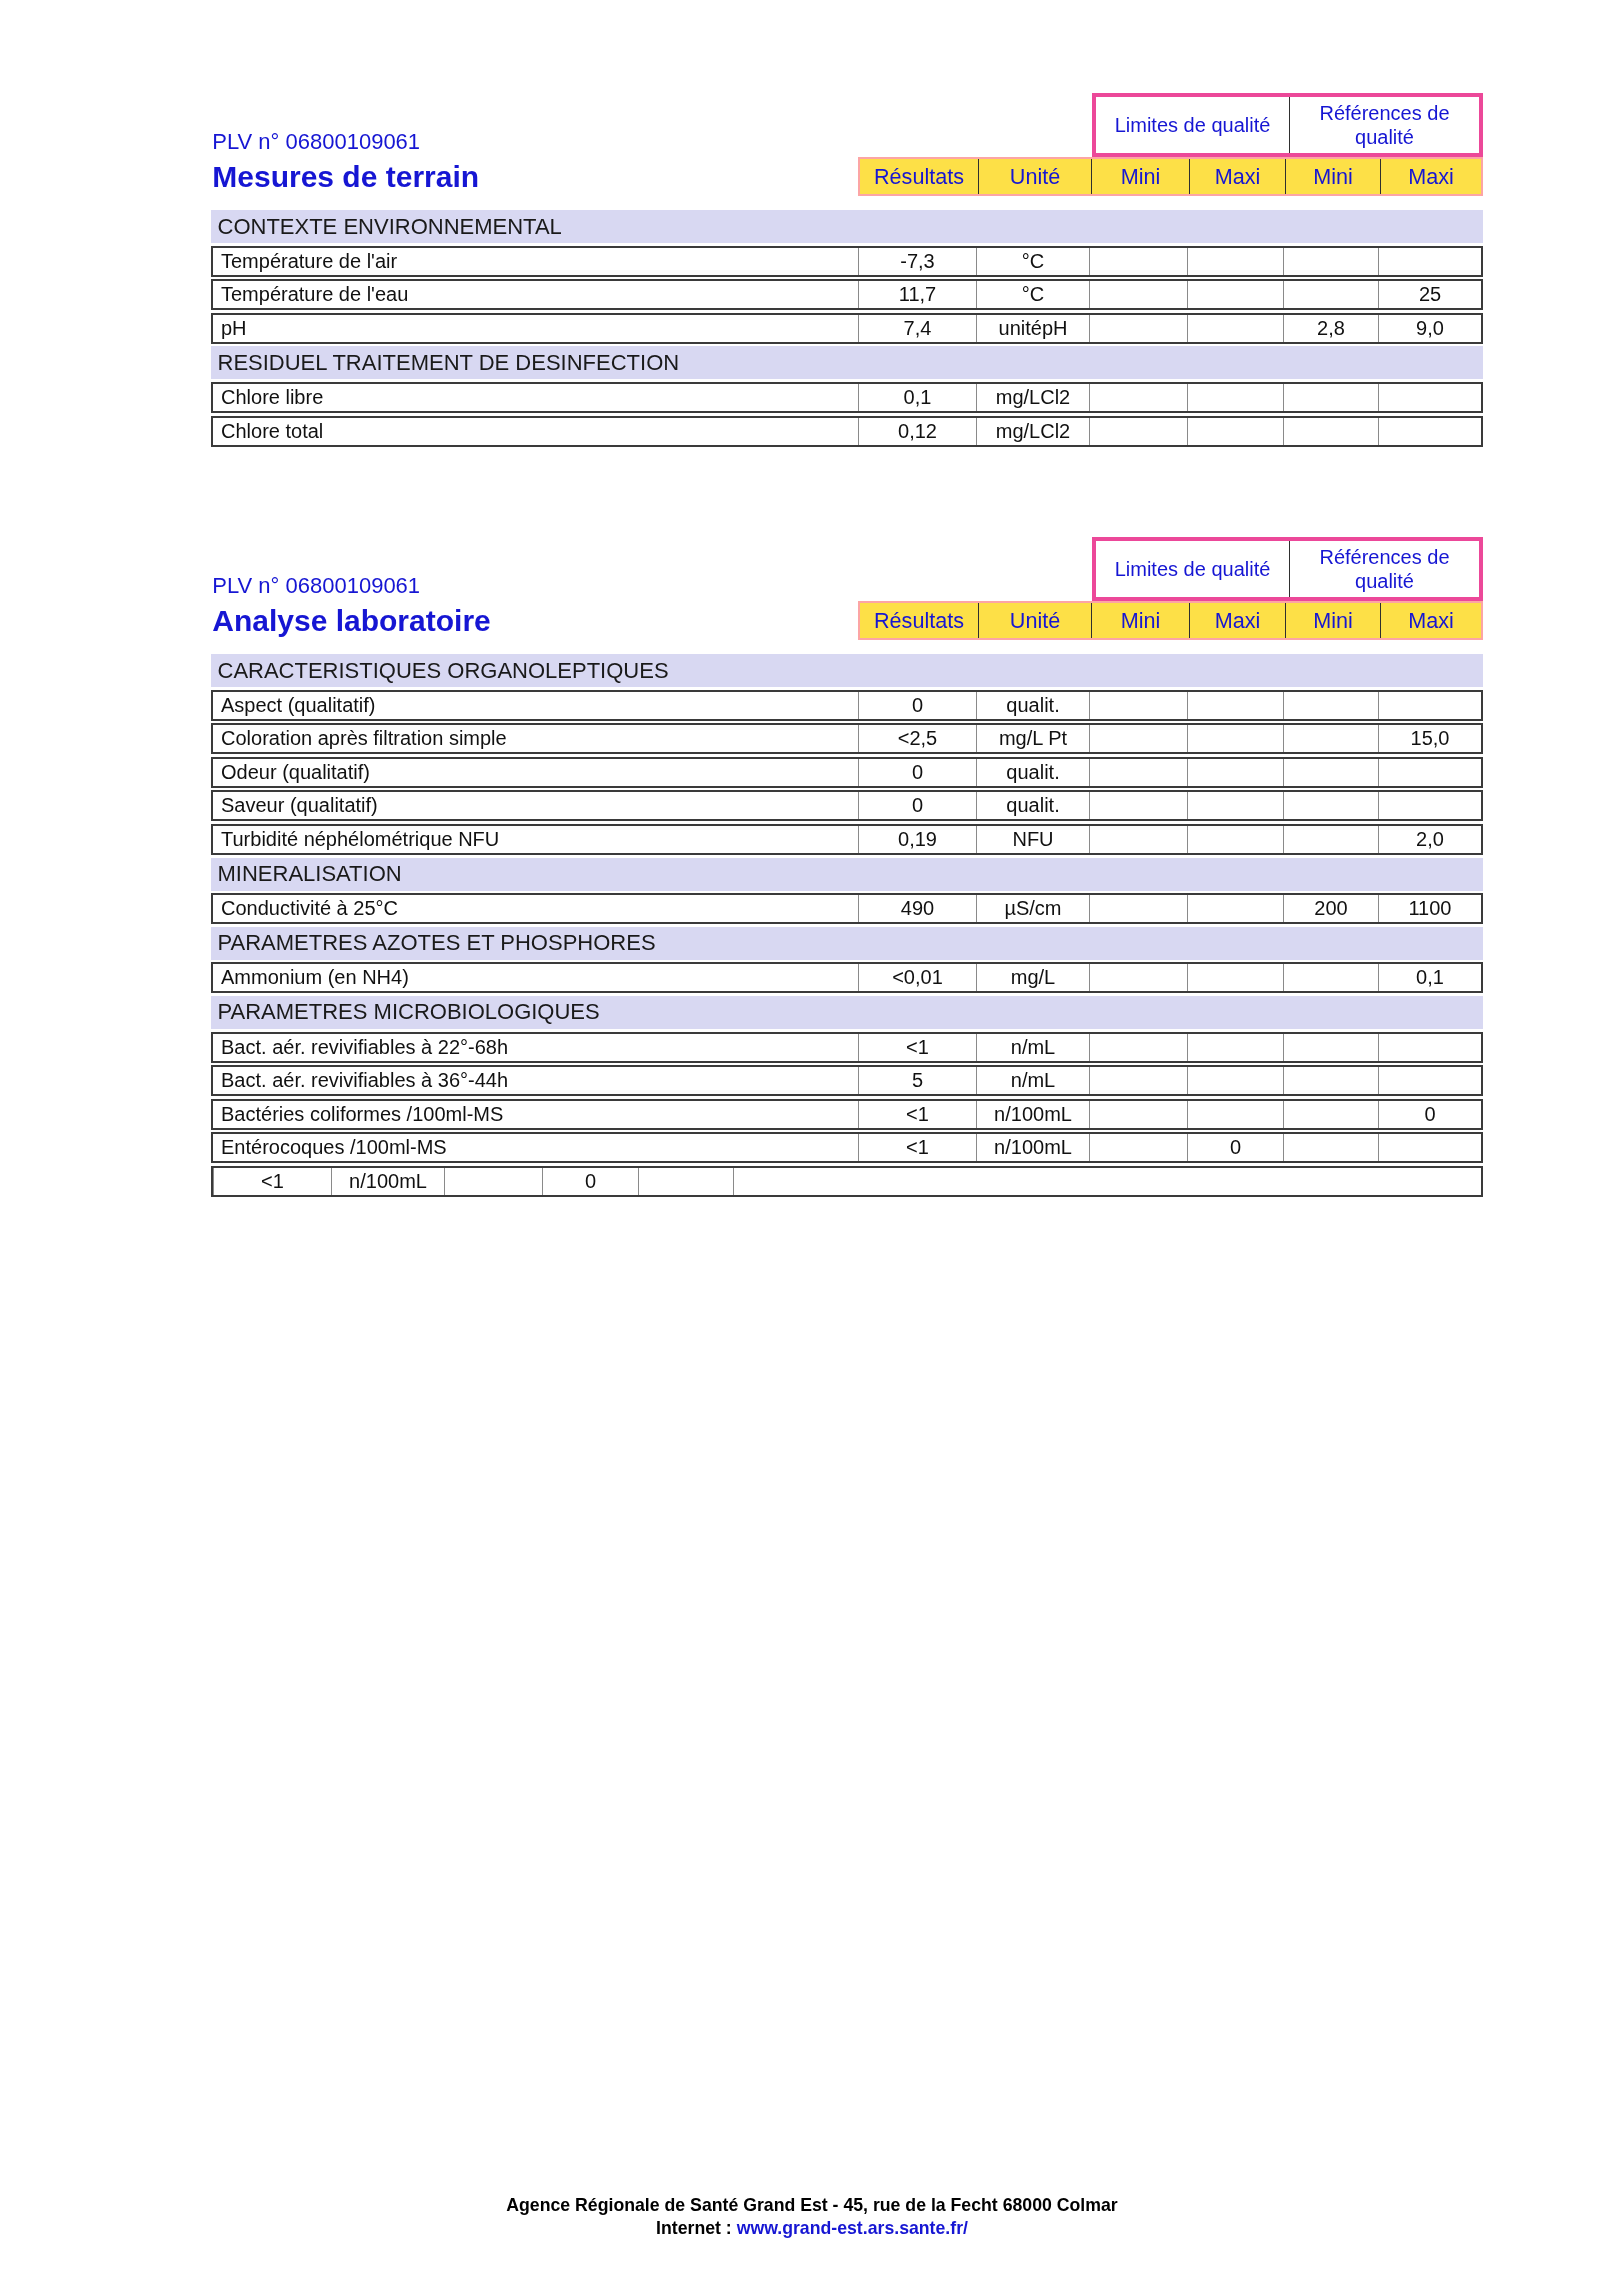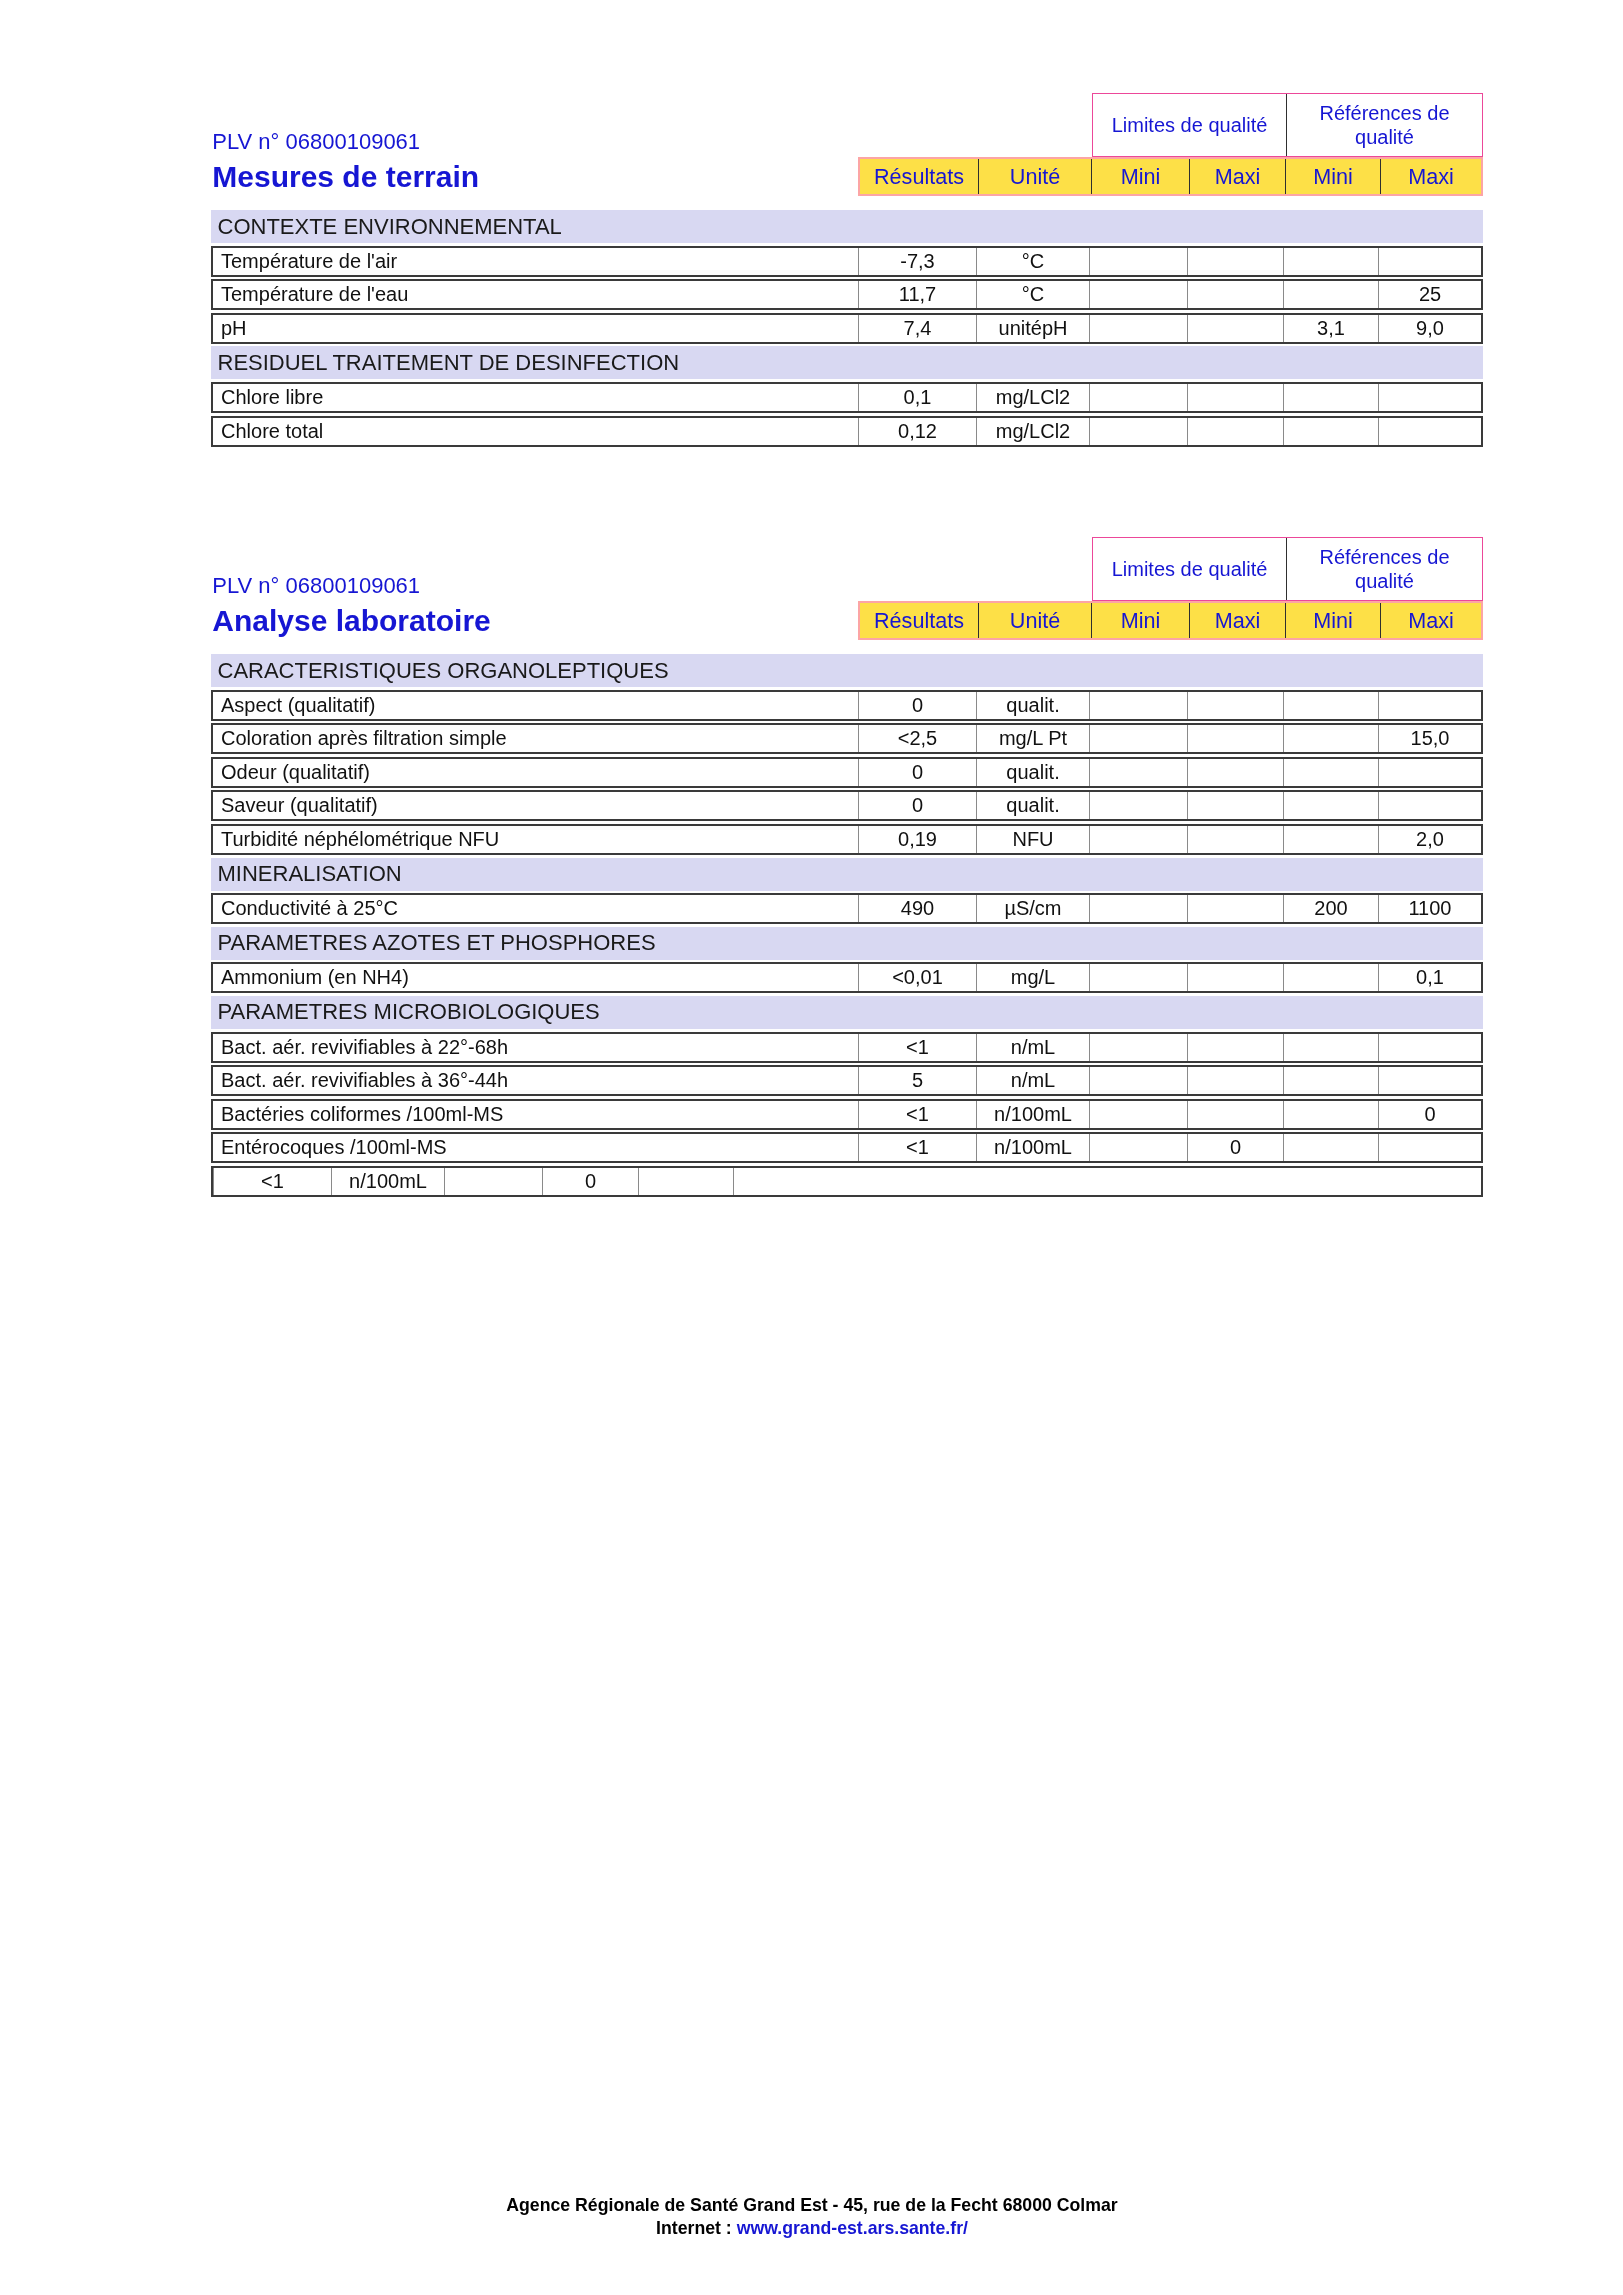--- a/index.html
+++ b/index.html
@@ -8,21 +8,21 @@
     font-family:"Liberation Sans", sans-serif;color:#111;overflow:hidden;
   }
   .table-block{position:absolute;left:211px;width:1272px;}
   .plv{position:absolute;left:1.3px;top:3.9px;font-size:22px;color:#1616d3;white-space:nowrap;margin-top:32px;}
   .block-title{
     position:absolute;left:1.3px;top:64px;height:39px;display:flex;align-items:center;
     font-size:30px;font-weight:bold;color:#1616d3;white-space:nowrap;
   }
   .hdr-box{
     position:absolute;left:881px;top:0;width:391px;height:64px;
-    border:1px solid #ec4899;box-sizing:border-box;display:flex;background:#fff;
+    border:4px solid #ec4899;box-sizing:border-box;display:flex;background:#fff;
   }
   .hdr-cell{
     display:flex;align-items:center;justify-content:center;text-align:center;
     color:#1616d3;font-size:20px;line-height:1.2;padding:0 9.2px;box-sizing:border-box;
   }
   .hdr-lim{flex:0 0 194px;border-right:1.3px solid #2f2f2f;}
   .hdr-ref{flex:1;}
   .col-hdr{
     position:absolute;left:647px;top:64px;width:625px;height:39px;
     border:2px solid #fca5a5;box-sizing:border-box;display:flex;background:#fde047;
@@ -103,21 +103,21 @@
           <div class="c c-lim_maxi"></div>
           <div class="c c-ref_mini"></div>
           <div class="c c-ref_maxi">25</div>
         </div>
         <div class="t-row">
           <div class="c c-label">pH</div>
           <div class="c c-resultat">7,4</div>
           <div class="c c-unite">unitépH</div>
           <div class="c c-lim_mini"></div>
           <div class="c c-lim_maxi"></div>
-          <div class="c c-ref_mini">3,1</div>
+          <div class="c c-ref_mini">2,8</div>
           <div class="c c-ref_maxi">9,0</div>
         </div>
         <div class="t-band">RESIDUEL TRAITEMENT DE DESINFECTION</div>
         <div class="t-row">
           <div class="c c-label">Chlore libre</div>
           <div class="c c-resultat">0,1</div>
           <div class="c c-unite">mg/LCl2</div>
           <div class="c c-lim_mini"></div>
           <div class="c c-lim_maxi"></div>
           <div class="c c-ref_mini"></div>

